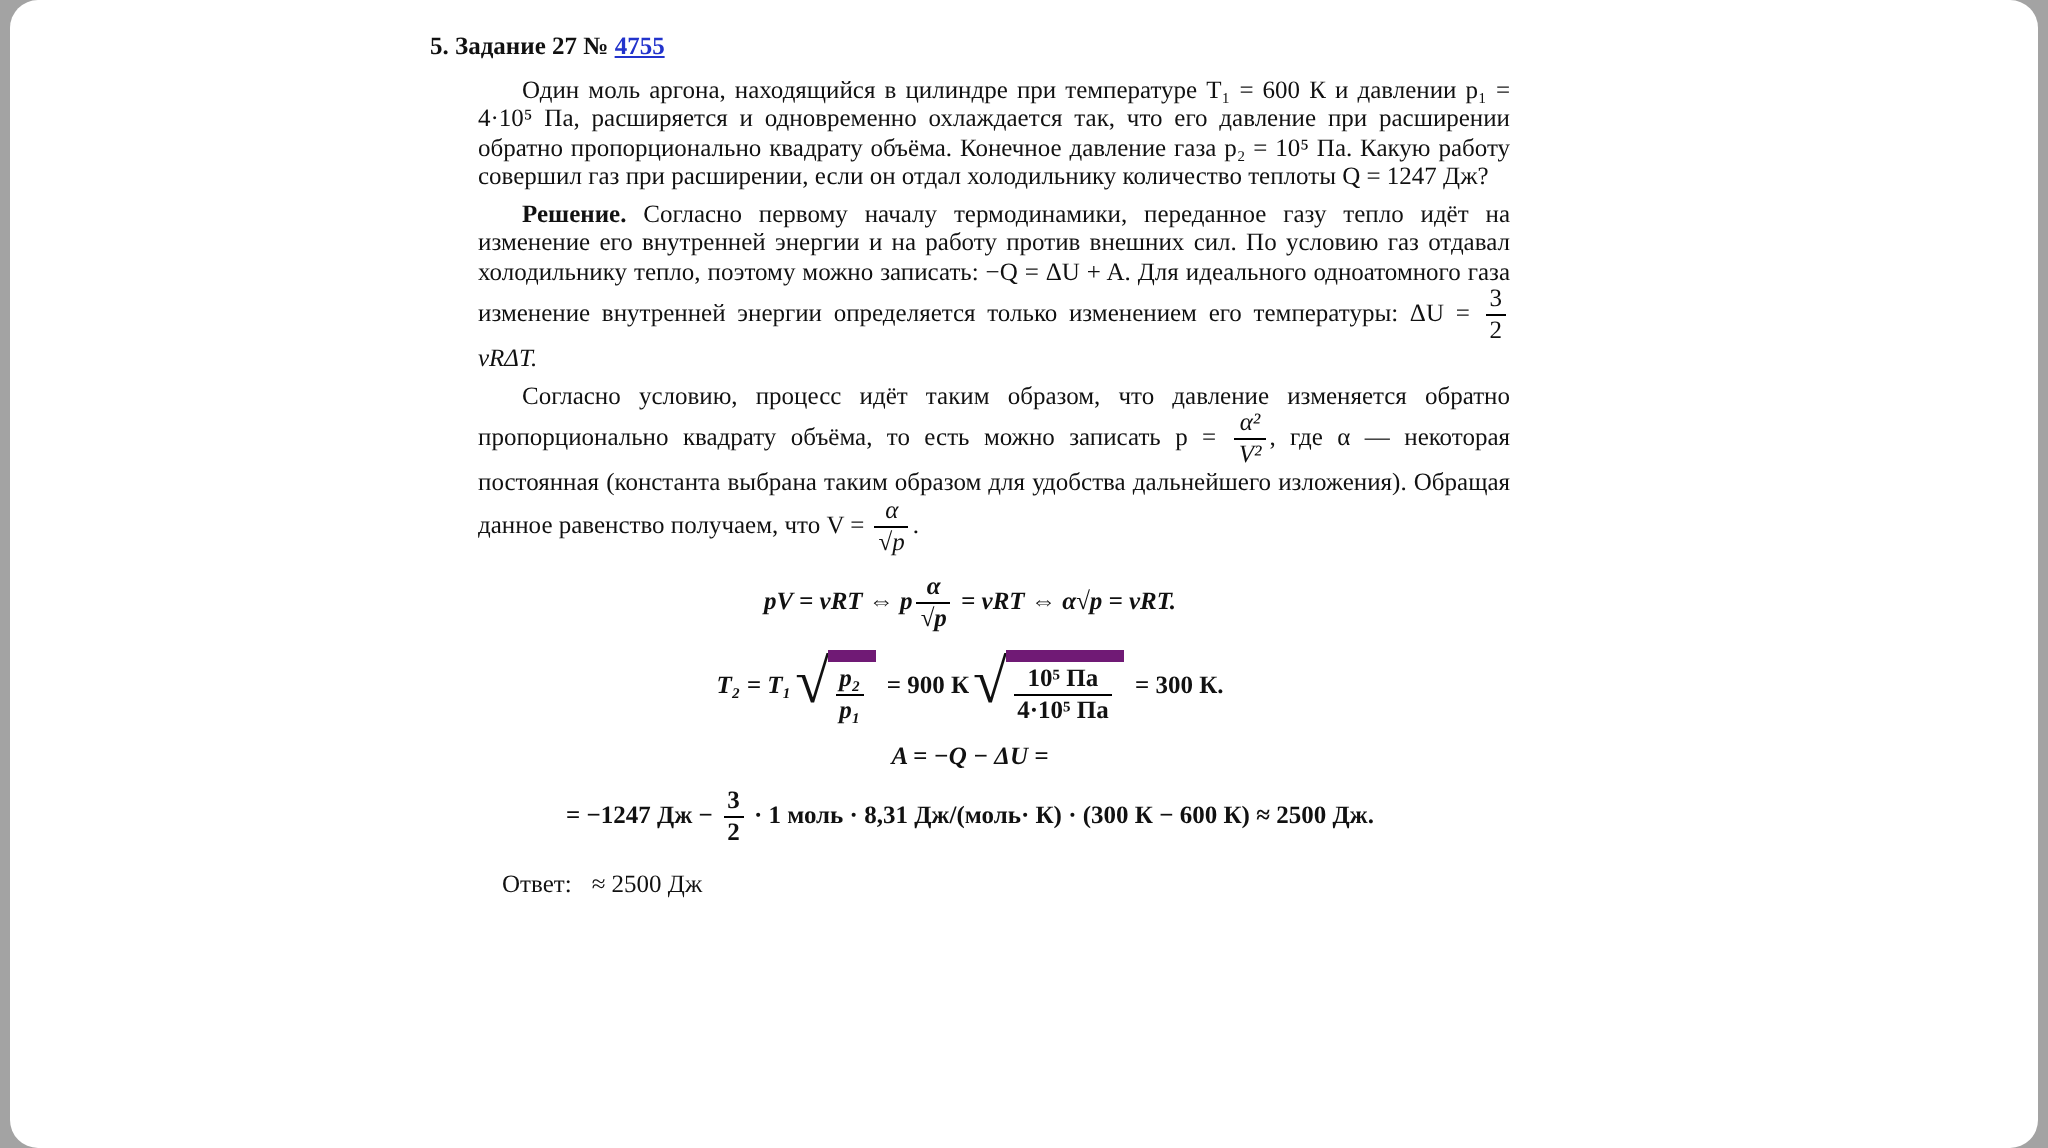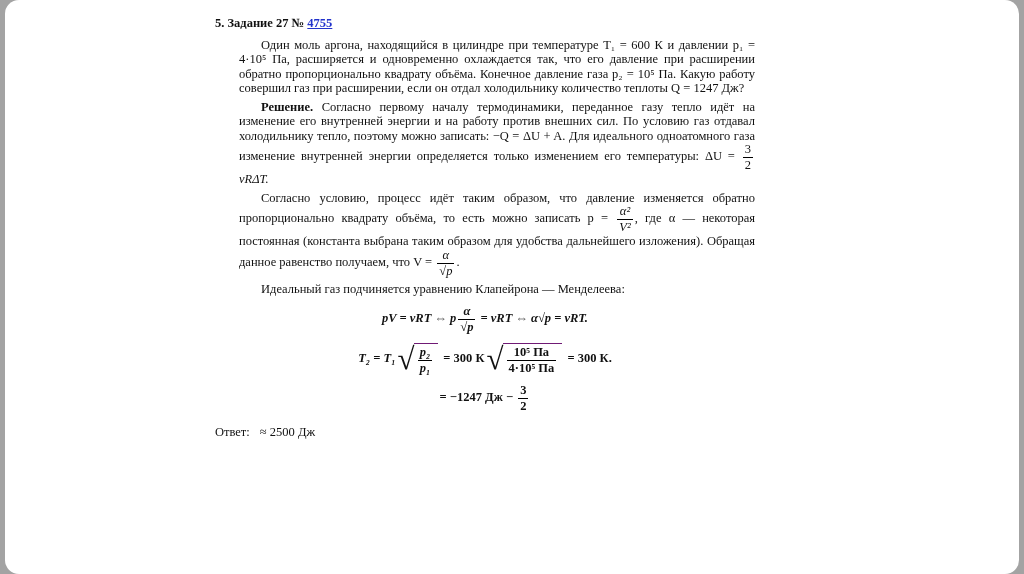--- a/index.html
+++ b/index.html
@@ -28,51 +28,51 @@
   .frac {
     display:inline-block; vertical-align:middle; text-align:center;
     margin:0 2px; line-height:13px; text-indent:0;
   }
   .frac .num { display:block; border-bottom:1px solid #000; padding:0 2px 1px; }
   .frac .den { display:block; padding:1px 2px 0; }
   .formula { text-align:center; text-indent:0; margin:9px 0 7px;font-weight:bold; }
   .sqrt { display:inline-flex; align-items:flex-start; vertical-align:middle; margin:0 2px; text-indent:0; }
   .sqrt .rad { font-style:normal; line-height:1; margin-right:-1px; }
   .sqrt.big .rad { font-size:31px; }
-  .sqrt .body { border-top:1px solid #701a75; padding:2px 4px 0 2px; display:inline-block; }
-  .answer { margin-top:12px; text-indent:0; }
+  .sqrt .body { border-top:6px solid #701a75; padding:2px 4px 0 2px; display:inline-block; }
+  .answer { margin-top:12px; text-indent:0;margin-left:36px; }
   .answer .val { margin-left:10px; }
 </style>
 </head>
 <body>
 
 <div class="sheet">
   <div class="content">
 
     <div class="title"><span>5. Задание 27 № </span><a href="#" class="link">4755</a></div>
 
     <p class="para">Один моль аргона, находящийся в цилиндре при температуре T₁ = 600 К и давлении p₁ = 4·10⁵ Па, расширяется и одновременно охлаждается так, что его давление при расширении обратно пропорционально квадрату объёма. Конечное давление газа p₂ = 10⁵ Па. Какую работу совершил газ при расширении, если он отдал холодильнику количество теплоты Q = 1247 Дж?</p>
 
     <p class="para"><span class="b">Решение.</span><span> Согласно первому началу термодинамики, переданное газу тепло идёт на изменение его внутренней энергии и на работу против внешних сил. По условию газ отдавал холодильнику тепло, поэтому можно записать: −Q = ΔU + A. Для идеального одноатомного газа изменение внутренней энергии определяется только изменением его температуры: ΔU = </span><span class="frac"><span class="num">3</span><span class="den">2</span></span><span class="m">νRΔT.</span></p>
 
     <p class="para"><span>Согласно условию, процесс идёт таким образом, что давление изменяется обратно пропорционально квадрату объёма, то есть можно записать p = </span><span class="frac m"><span class="num">α²</span><span class="den">V²</span></span><span>, где α — некоторая постоянная (константа выбрана таким образом для удобства дальнейшего изложения). Обращая данное равенство получаем, что V = </span><span class="frac m"><span class="num">α</span><span class="den">√p</span></span><span>.</span></p>
 
-    <p class="para">Идеальный газ подчиняется уравнению Клапейрона — Менделеева:</p>
 
     <div class="formula"><span class="m">pV = νRT ⇔ p</span><span class="frac m"><span class="num">α</span><span class="den">√p</span></span><span class="m"> = νRT ⇔ α√p = νRT.</span></div>
 
 
     <div class="formula"><span class="m">T₂ = T₁</span><span class="sqrt big">
           <span class="rad">√</span>
           <span class="body"><span class="frac m"><span class="num">p₂</span><span class="den">p₁</span></span></span>
-        </span><span> = 300 К</span><span class="sqrt big">
+        </span><span> = 900 К</span><span class="sqrt big">
           <span class="rad">√</span>
           <span class="body"><span class="frac"><span class="num">10⁵ Па</span><span class="den">4·10⁵ Па</span></span></span>
         </span><span> = 300 К.</span></div>
 
 
+    <div class="formula"><span class="m">A = −Q − ΔU =</span></div>
 
-    <div class="formula"><span>= −1247 Дж − </span><span class="frac"><span class="num">3</span><span class="den">2</span></span></div>
+    <div class="formula"><span>= −1247 Дж − </span><span class="frac"><span class="num">3</span><span class="den">2</span></span><span> · 1 моль · 8,31 Дж/(моль· К) · (300 К − 600 К) ≈ 2500 Дж.</span></div>
 
     <p class="answer"><span>Ответ:</span><span class="val">≈ 2500 Дж</span></p>
 
   </div>
 </div>
 
 </body></html>

